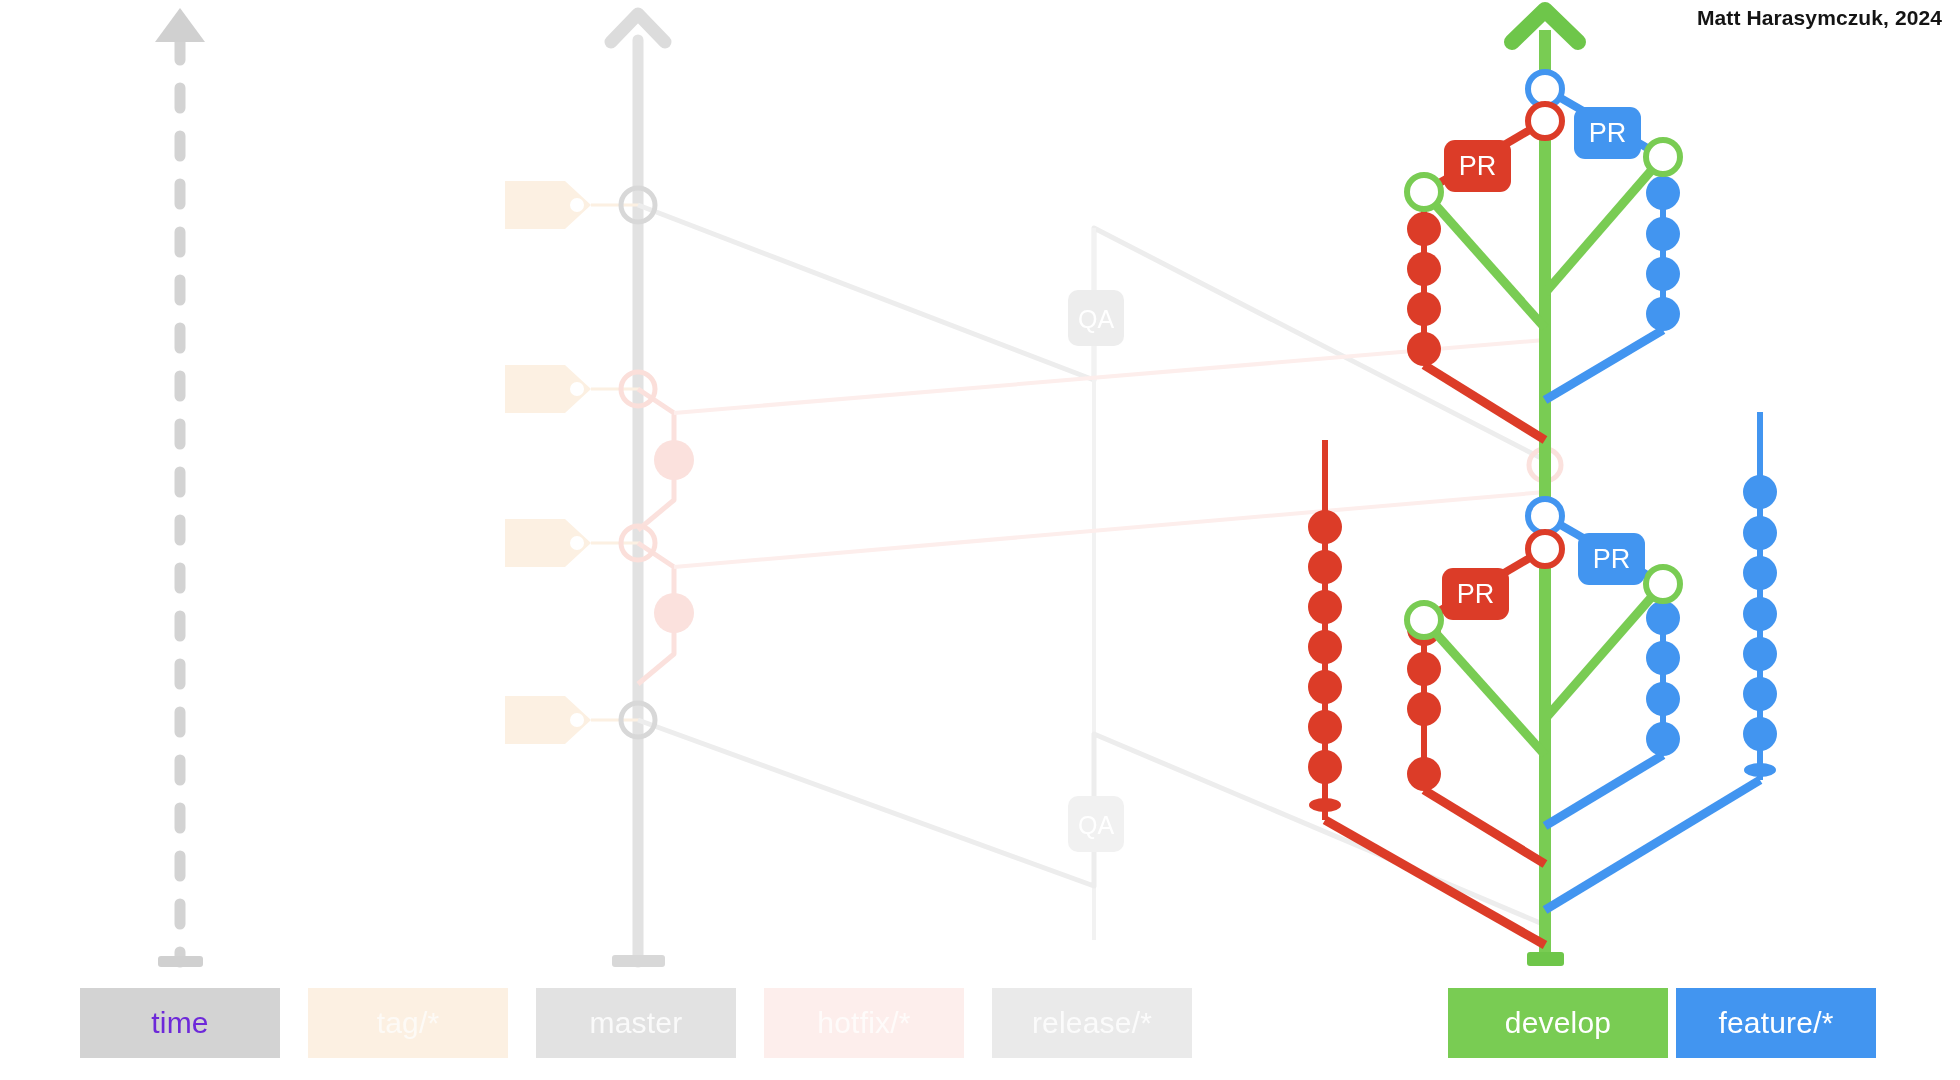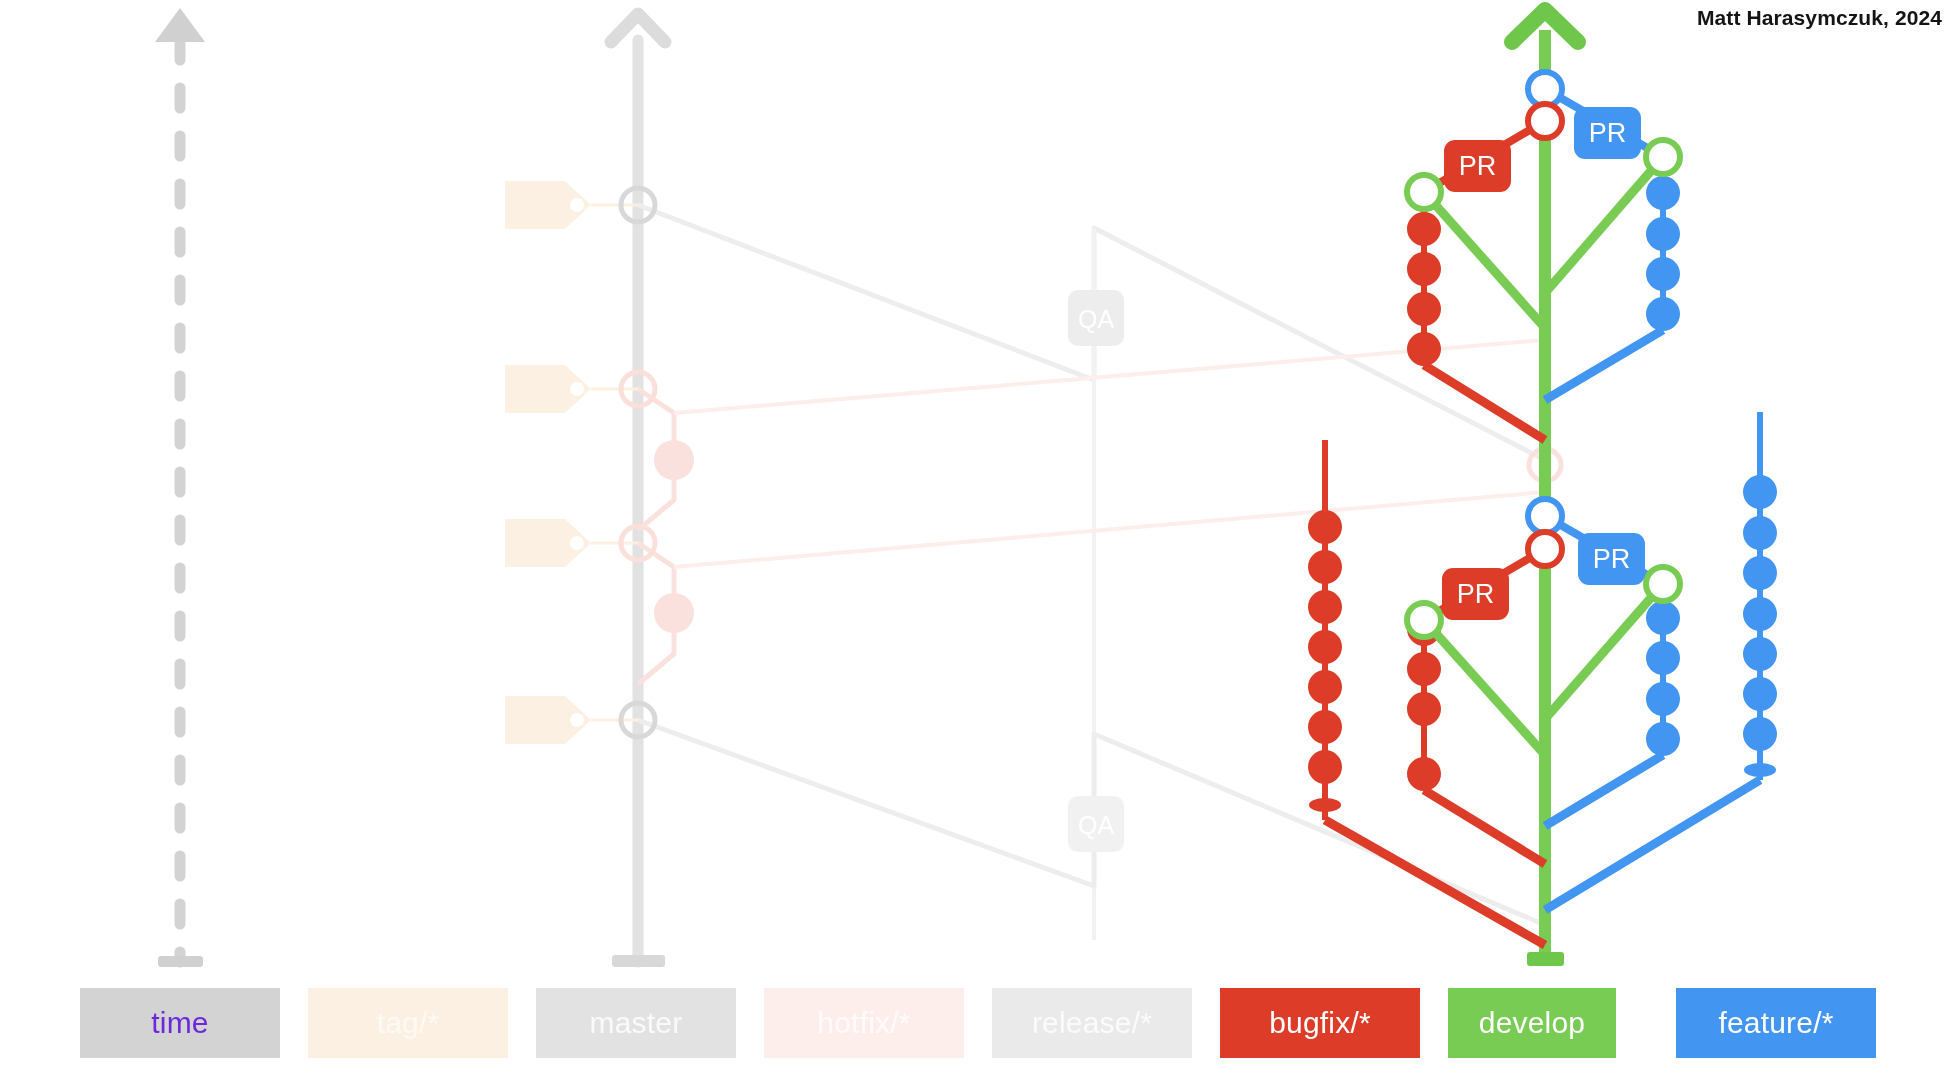--- a/index.html
+++ b/index.html
@@ -286,25 +286,22 @@
     </div>
 
     <div class="legend-item" style="left:764px; width:200px; background:#fdeeec;">
       <span style="color:#fefbfa;">hotfix/*</span>
     </div>
 
     <div class="legend-item" style="left:992px; width:200px; background:#eaeaea;">
       <span style="color:#fbfbfb;">release/*</span>
     </div>
 
-    <div class="legend-item" style="left:1220px; width:200px; background:#dc3c28;">
-      <span style="color:#ffffff;">bugfix/*</span>
-    </div>
-
-    <div class="legend-item" style="left:1448px; width:168px; background:#79cc53;">
+
+    <div class="legend-item" style="left:1448px; width:220px; background:#79cc53;">
       <span style="color:#ffffff;">develop</span>
     </div>
 
     <div class="legend-item" style="left:1676px; width:200px; background:#4295f0;">
       <span style="color:#ffffff;">feature/*</span>
     </div>
 
   </div>
 
 </div>

